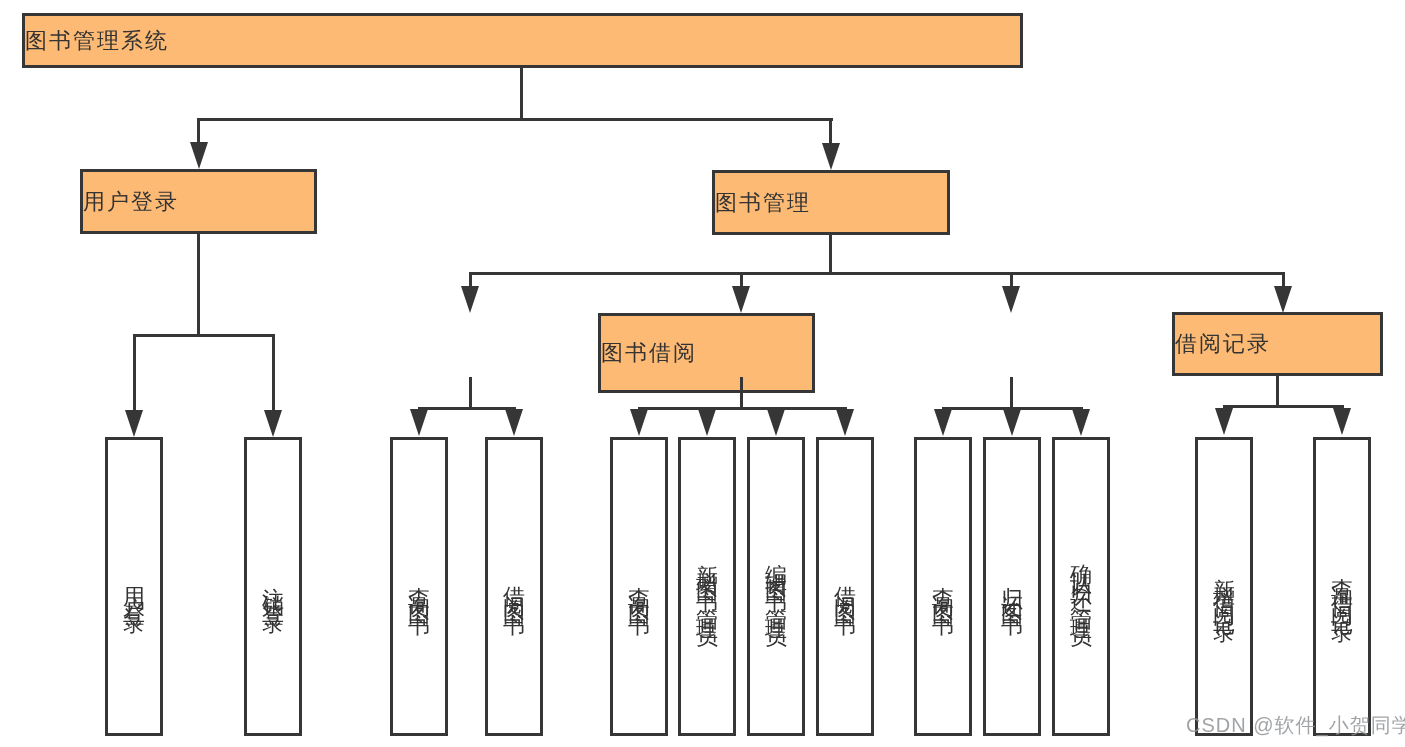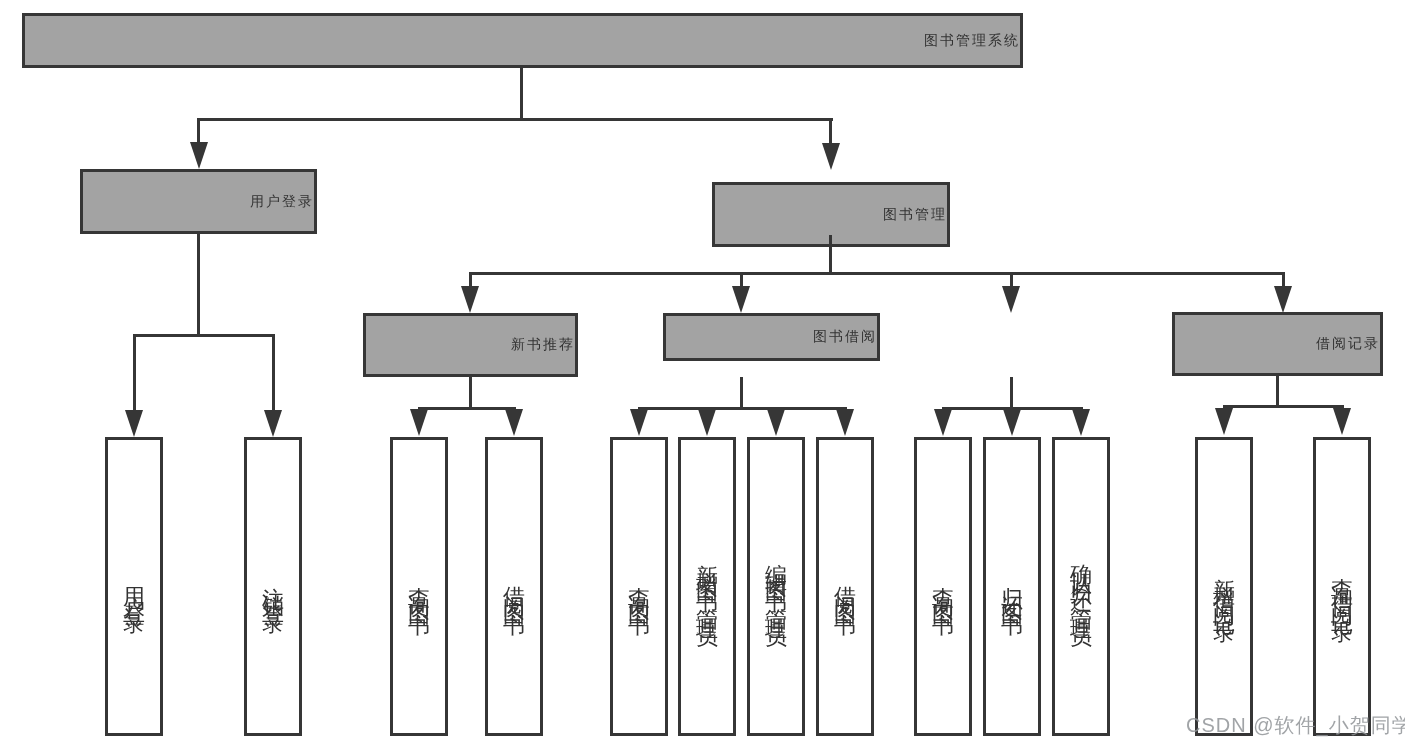--- a/index.html
+++ b/index.html
@@ -1,19 +1,19 @@
 <!DOCTYPE html>
 <html><head>
 <meta charset="utf-8">
 <style>
   html,body{margin:0;padding:0;background:#ffffff;}
   body{font-family:"Liberation Sans","DejaVu Sans",sans-serif;}
   #canvas{position:relative;width:1405px;height:747px;background:#ffffff;overflow:hidden;}
-  .box-h{position:absolute;border:3px solid #363636;background:#a3a3a3;display:flex;
-         align-items:center;justify-content:flex-end;font-size:14px;letter-spacing:2px;
+  .box-h{position:absolute;border:3px solid #363636;background:#fdba74;display:flex;
+         align-items:center;justify-content:flex-start;font-size:22px;letter-spacing:2px;
          color:#333333;box-sizing:border-box;}
   .box-v{position:absolute;border:3px solid #363636;background:#ffffff;display:flex;
          align-items:center;justify-content:center;box-sizing:border-box;}
   .box-v span{writing-mode:vertical-rl;text-orientation:mixed;font-size:22px;
          letter-spacing:9px;line-height:1.1;color:#333333;}
   .l{position:absolute;background:#363636;}
   .arw{position:absolute;width:0;height:0;border-left:9px solid transparent;
        border-right:9px solid transparent;border-top:27px solid #363636;}
   .watermark{position:absolute;left:1186px;top:712px;font-size:20px;letter-spacing:1px;
        color:rgba(145,148,152,0.85);white-space:nowrap;z-index:5;}
@@ -30,21 +30,21 @@
   <div class="l" style="left:520px;top:68px;width:3px;height:52px;"></div>
   <div class="l" style="left:197px;top:118px;width:636px;height:3px;"></div>
   <div class="l" style="left:197px;top:118px;width:3px;height:30px;"></div>
   <div class="arw" style="left:190px;top:142px;"></div>
   <div class="l" style="left:829px;top:118px;width:3px;height:30px;"></div>
   <div class="arw" style="left:822px;top:143px;"></div>
 
   <div class="box-h" style="left:80px;top:169px;width:237px;height:65px;">
     <span>用户登录</span>
   </div>
-  <div class="box-h" style="left:712px;top:170px;width:238px;height:65px;margin-top:12px;">
+  <div class="box-h" style="left:712px;top:170px;width:238px;height:65px;">
     <span>图书管理</span>
   </div>
 
   <div class="l" style="left:197px;top:234px;width:3px;height:102px;"></div>
   <div class="l" style="left:133px;top:334px;width:142px;height:3px;"></div>
   <div class="l" style="left:133px;top:334px;width:3px;height:80px;"></div>
   <div class="arw" style="left:125px;top:410px;"></div>
   <div class="l" style="left:272px;top:334px;width:3px;height:80px;"></div>
   <div class="arw" style="left:264px;top:410px;"></div>
 
@@ -52,24 +52,21 @@
   <div class="l" style="left:469px;top:272px;width:815px;height:3px;"></div>
   <div class="l" style="left:469px;top:272px;width:3px;height:18px;"></div>
   <div class="arw" style="left:461px;top:286px;"></div>
   <div class="l" style="left:740px;top:272px;width:3px;height:18px;"></div>
   <div class="arw" style="left:732px;top:286px;"></div>
   <div class="l" style="left:1010px;top:272px;width:3px;height:18px;"></div>
   <div class="arw" style="left:1002px;top:286px;"></div>
   <div class="l" style="left:1282px;top:272px;width:3px;height:18px;"></div>
   <div class="arw" style="left:1274px;top:286px;"></div>
 
-  <div class="box-h" style="left:363px;top:313px;width:215px;height:64px;">
-    <span>新书推荐</span>
-  </div>
-  <div class="box-h" style="left:663px;top:313px;width:217px;height:48px;">
+  <div class="box-h" style="left:598px;top:313px;width:217px;height:80px;">
     <span>图书借阅</span>
   </div>
   <div class="box-h" style="left:1172px;top:312px;width:211px;height:64px;">
     <span>借阅记录</span>
   </div>
 
   <div class="l" style="left:469px;top:377px;width:3px;height:33px;"></div>
   <div class="l" style="left:418px;top:407px;width:98px;height:3px;"></div>
   <div class="arw" style="left:410px;top:409px;"></div>
   <div class="arw" style="left:505px;top:409px;"></div>

